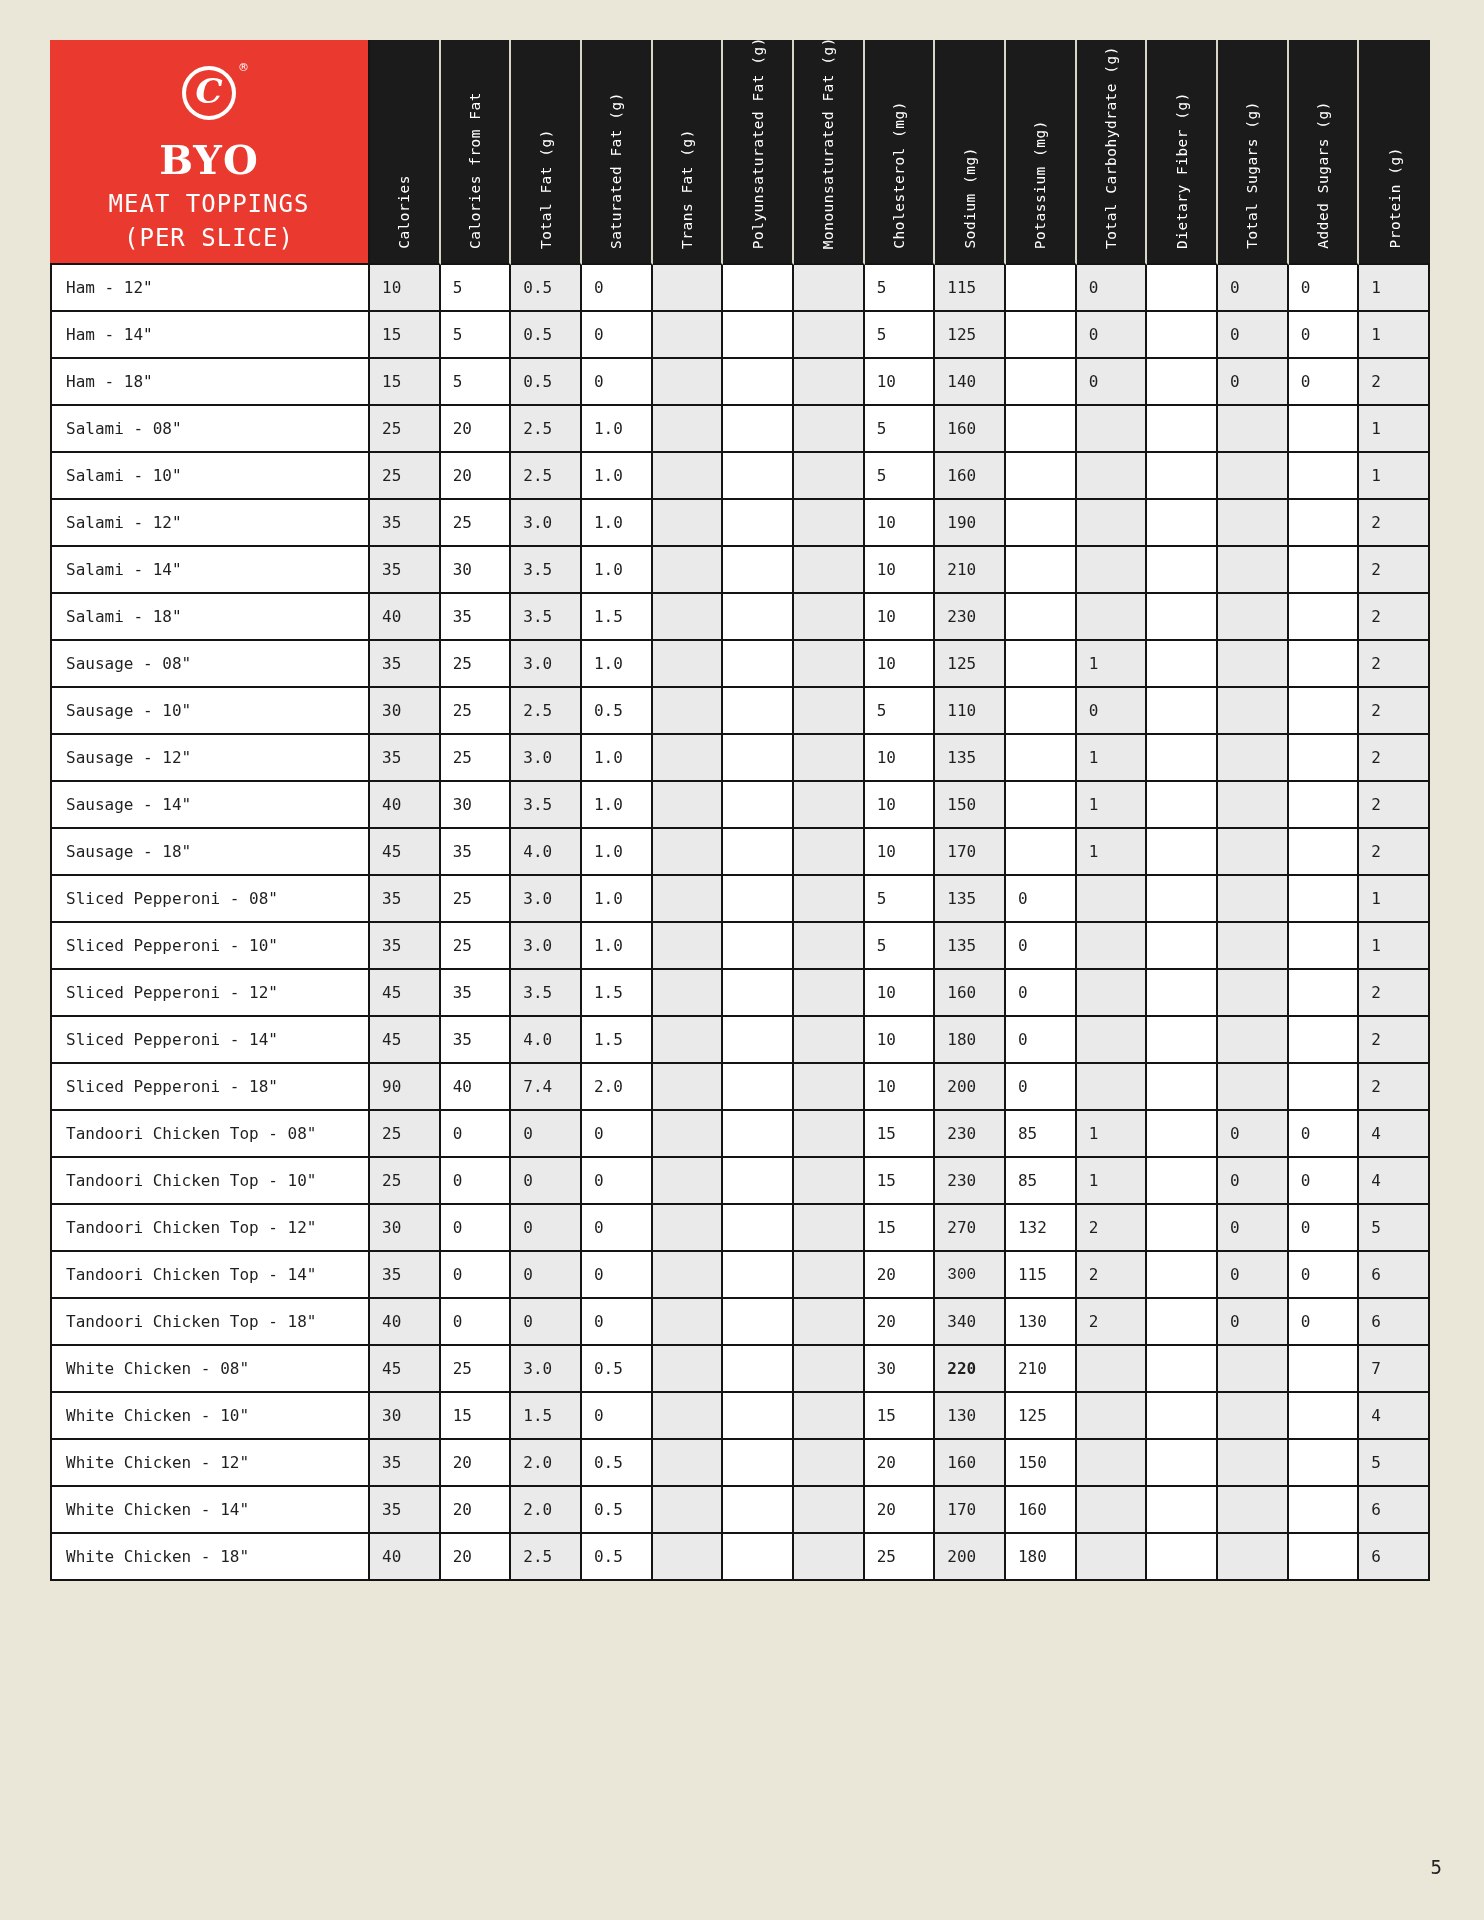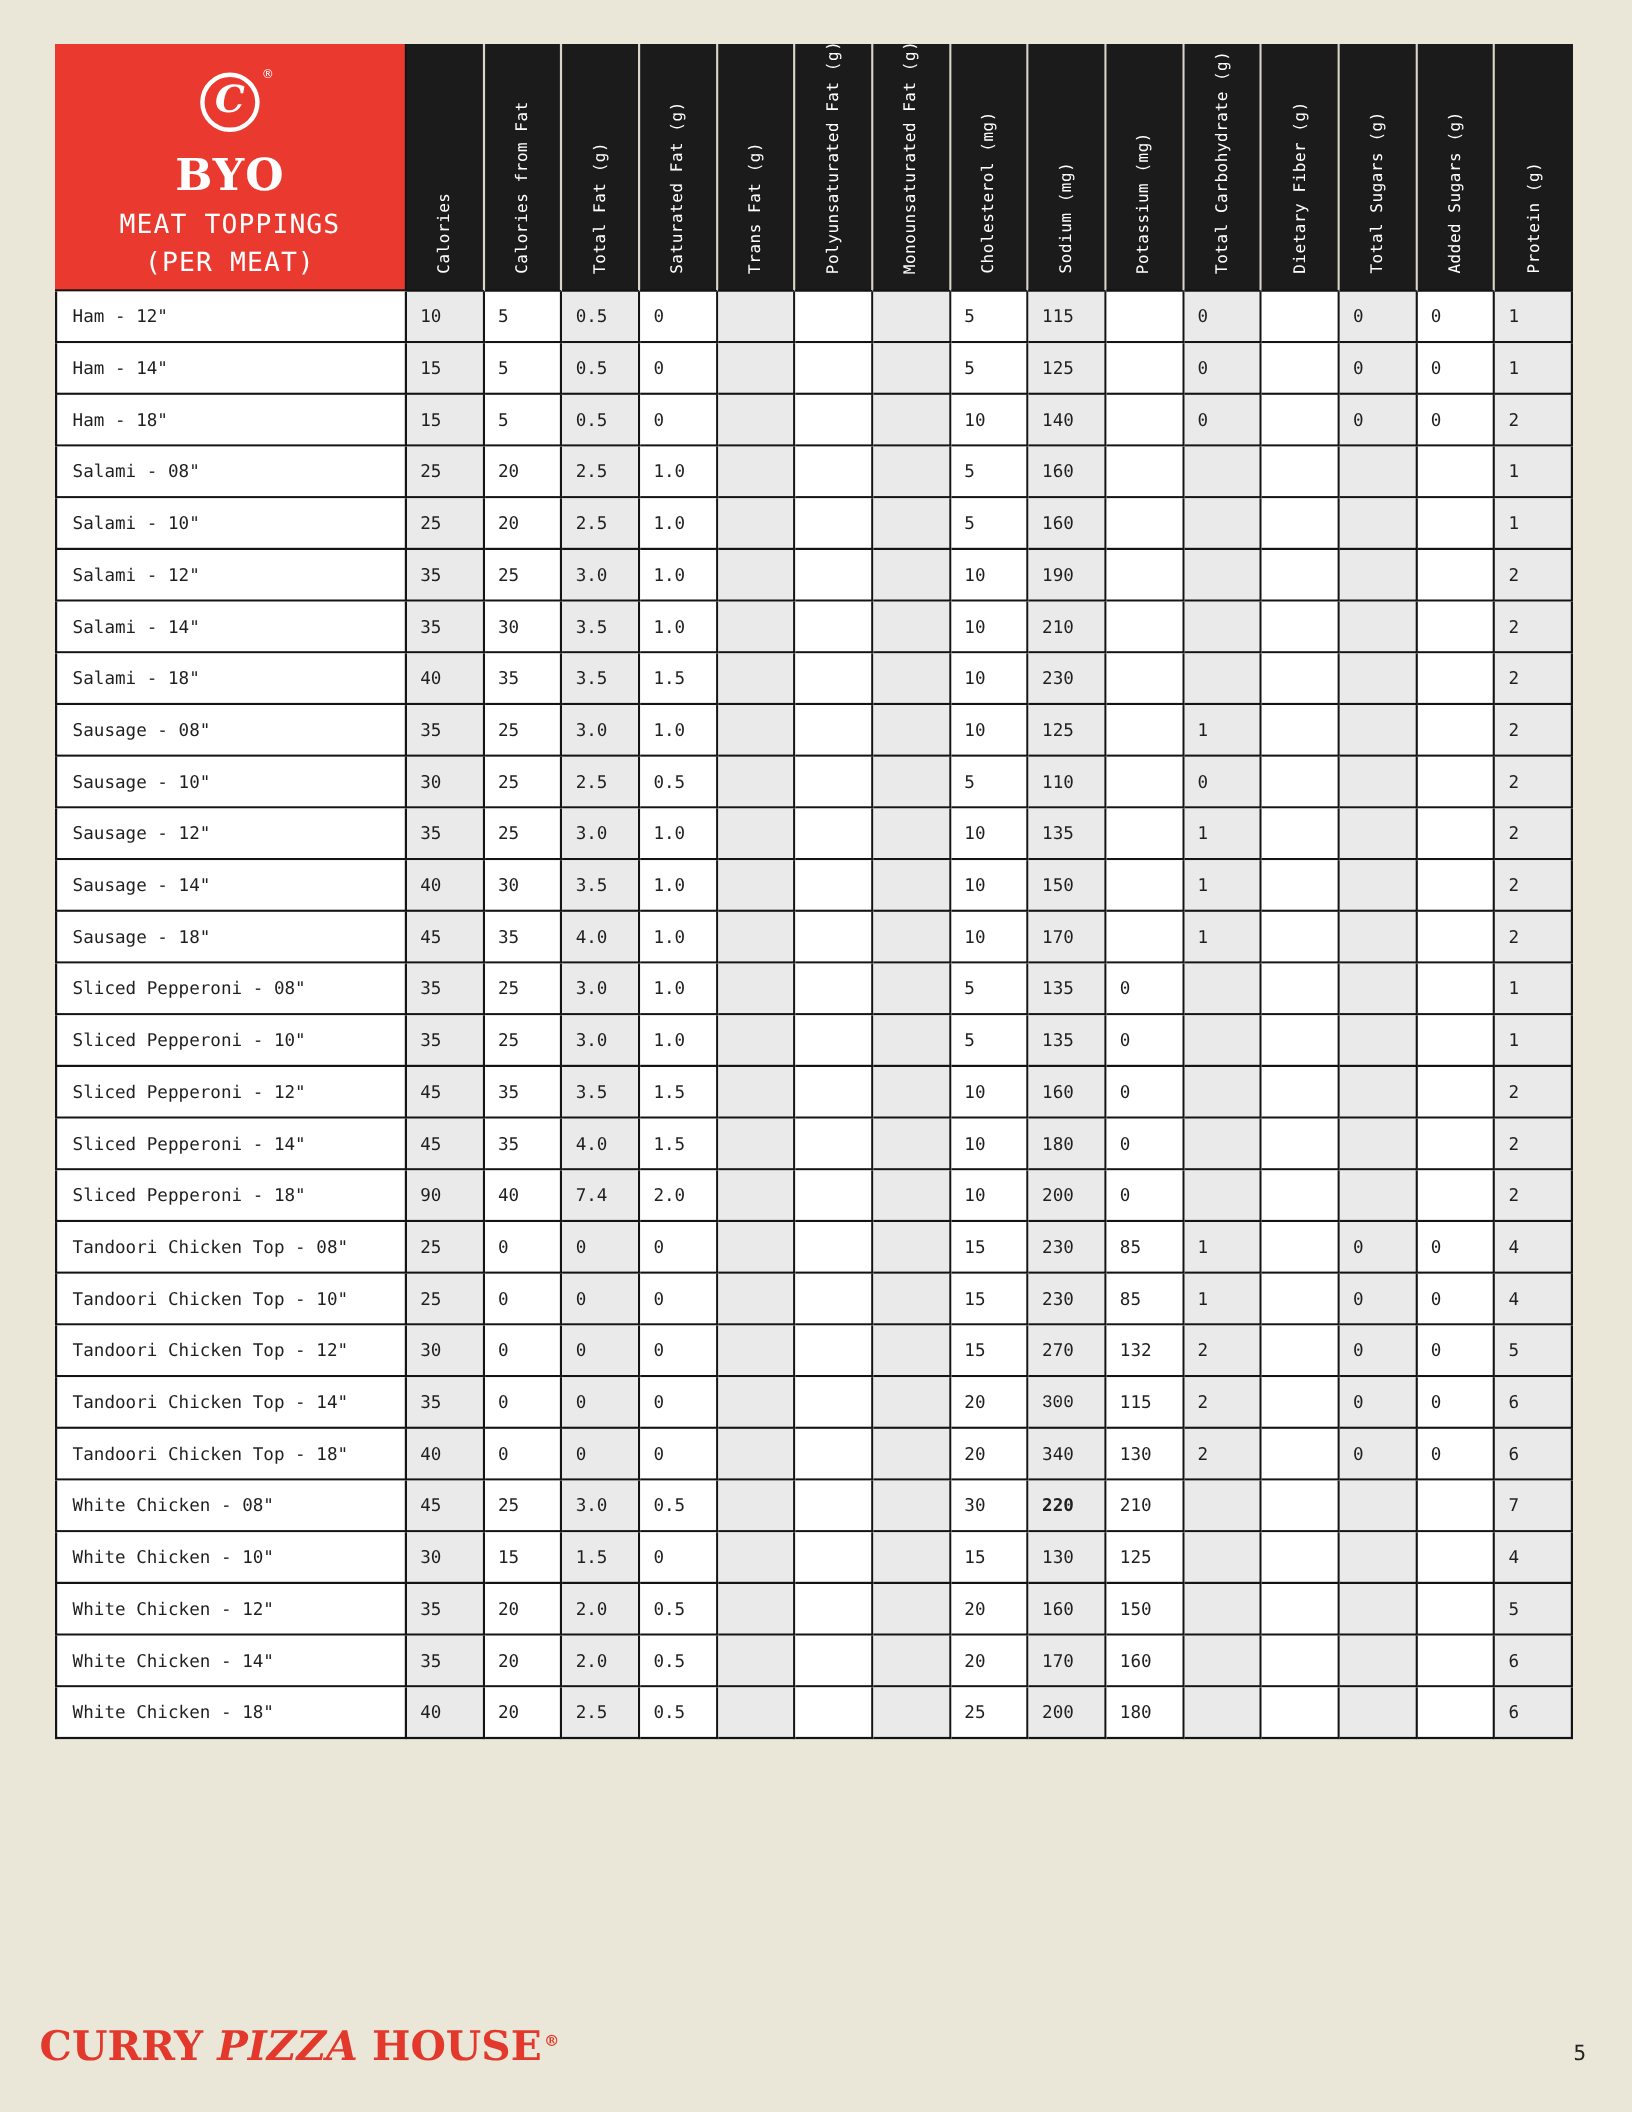--- a/index.html
+++ b/index.html
@@ -87,21 +87,21 @@
   <div class="ntable">
     <div class="title-block">
       <div class="logo-wrap">
         <div class="logo-circle">
           <span>C</span>
         </div>
         <span class="logo-reg">®</span>
       </div>
       <div class="byo">BYO</div>
       <div class="sub">MEAT TOPPINGS</div>
-      <div class="sub">(PER MEAT)</div>
+      <div class="sub">(PER SLICE)</div>
     </div>
 
   <div class="hcell" style="grid-area: 1 / 2;">
         <span>Calories</span>
       </div>
       <div class="hcell" style="grid-area: 1 / 3;">
         <span>Calories from Fat</span>
       </div>
       <div class="hcell" style="grid-area: 1 / 4;">
         <span>Total Fat (g)</span>
@@ -585,21 +585,16 @@
       <div class="cell" style="grid-area: 29 / 9;">25</div>
       <div class="cell gray" style="grid-area: 29 / 10;">200</div>
       <div class="cell" style="grid-area: 29 / 11;">180</div>
       <div class="cell gray" style="grid-area: 29 / 12;"></div>
       <div class="cell" style="grid-area: 29 / 13;"></div>
       <div class="cell gray" style="grid-area: 29 / 14;"></div>
       <div class="cell" style="grid-area: 29 / 15;"></div>
       <div class="cell gray" style="grid-area: 29 / 16;">6</div>
     </div>
 
-  <div class="footer-brand">
-    <span>CURRY</span>
-    <span class="italic">PIZZA</span>
-    <span>HOUSE</span><span class="reg">®</span>
-  </div>
 
   <div class="pagenum">5</div>
 
 </div>
 
 </body></html>

